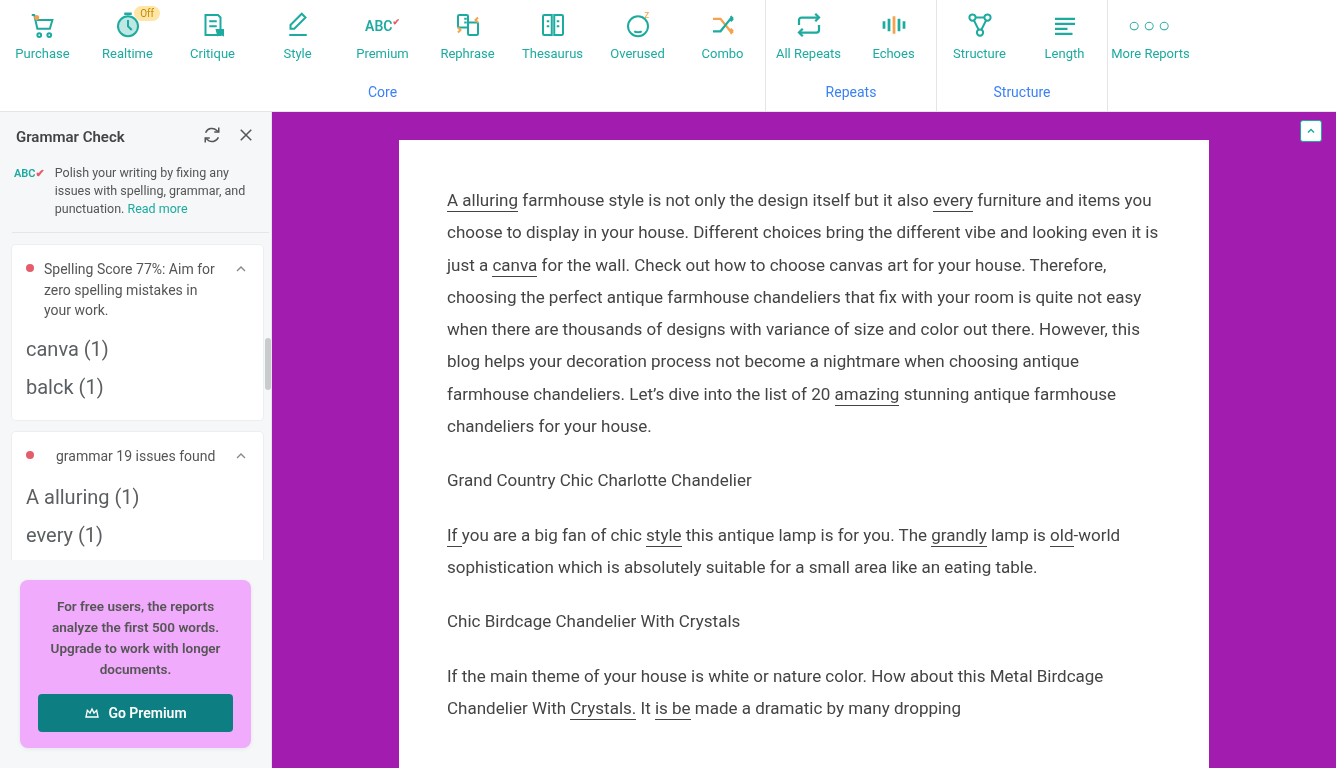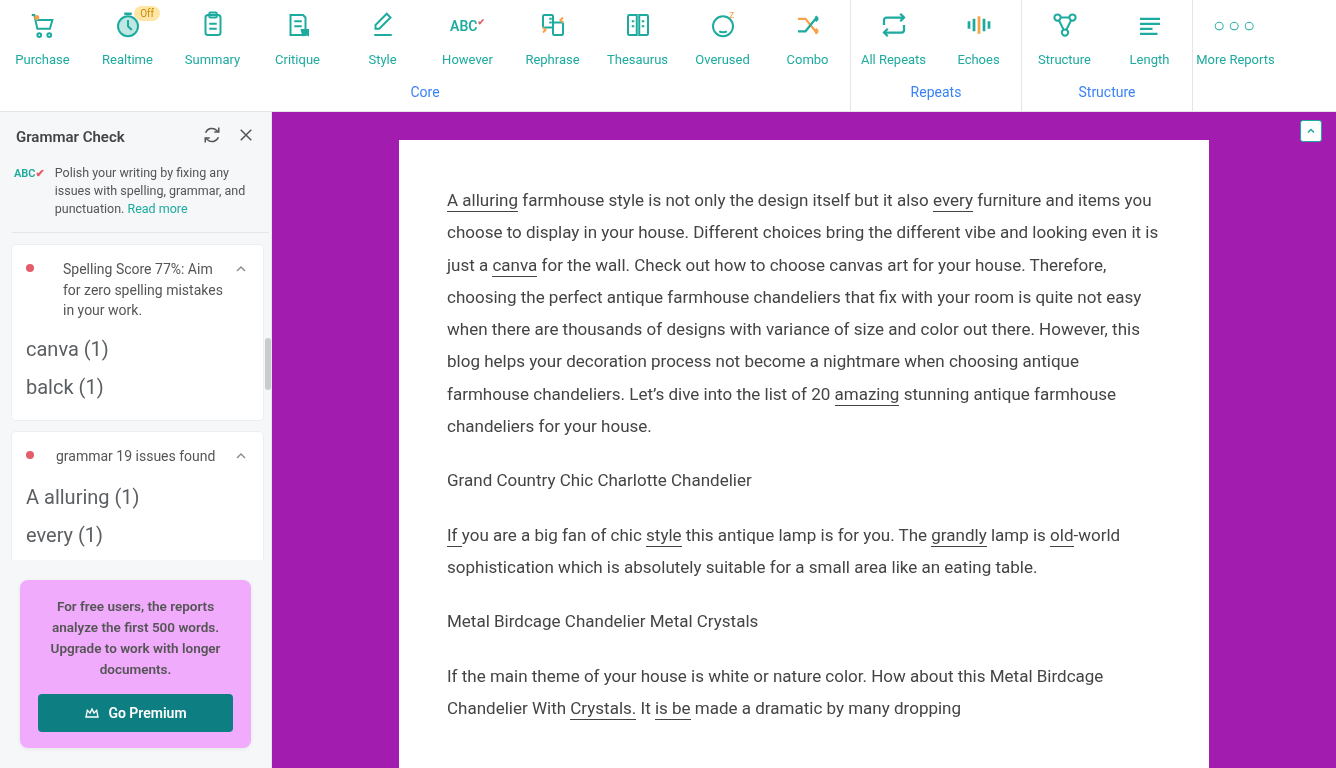--- a/index.html
+++ b/index.html
@@ -3,21 +3,21 @@
 <meta charset="utf-8">
 <style>
   *{box-sizing:border-box;margin:0;padding:0;font-family:-apple-system,BlinkMacSystemFont,"Segoe UI",Roboto,Arial,sans-serif}
   body{background:#fff;color:#333;width:1336px;height:768px;overflow:hidden;position:relative}
   .toolbar{display:flex;border-bottom:1px solid #e5e5e5;height:112px;justify-content:flex-start;padding:0 0 0 0}
   .tool-group{display:flex;flex-direction:column;align-items:center;height:112px;position:relative}
   .tool-group.bordered{border-left:1px solid #e5e5e5}
   .tool-items{display:flex;padding:10px 0 0;height:78px}
   .tool-item{display:flex;flex-direction:column;align-items:center;justify-content:flex-start;width:85px;cursor:pointer;position:relative}
   .tool-item svg,.tool-item .ic{height:30px;display:flex;align-items:center;justify-content:center;color:#1dab9f}
-  .tool-item .lbl{color:#1dab9f;font-size:13px;margin-top:12px;text-align:center}
+  .tool-item .lbl{color:#1dab9f;font-size:13px;margin-top:6px;text-align:center}
   .group-lbl{color:#3b82f6;font-size:14px;height:28px;display:flex;align-items:center;justify-content:center;width:100%}
   .badge-off{position:absolute;top:-4px;right:10px;background:#ffe6a6;color:#c48a00;font-size:10px;padding:2px 6px;border-radius:8px}
   .main{display:flex;height:656px}
   .panel{width:272px;background:#f5f7f8;border-right:1px solid #e5e5e5;height:100%;display:flex;flex-direction:column;position:relative}
   .panel-head{display:flex;align-items:center;justify-content:space-between;padding:14px 16px 10px}
   .panel-title{font-weight:600;font-size:15px;color:#444}
   .panel-icons{display:flex;gap:16px;color:#555}
   .panel-body{flex:1;overflow-y:auto;padding:0 2px 0 12px;position:relative}
   .intro{display:flex;gap:10px;font-size:12.5px;color:#555;line-height:1.45;padding:6px 10px 14px 2px;border-bottom:1px solid #e3e7e9}
   .intro a{color:#1dab9f;text-decoration:none}
@@ -63,51 +63,41 @@
               <path d="M12 8v5l3 3" fill="none"></path>
               <path d="M9 3h6" stroke-width="2"></path>
             </svg>
           </div>
           <div class="lbl">Realtime</div>
           <span class="badge-off">Off</span>
         </div>
         <div class="tool-item">
           <div class="ic">
             <svg width="30" height="26" viewBox="0 0 24 24" fill="none" stroke="#1dab9f" stroke-width="1.6">
-              <rect x="6" y="4" width="12" height="16" rx="2"></rect>
-              <rect x="9" y="2" width="6" height="4" rx="1"></rect>
-              <path d="M9 11h6M9 15h6"></path>
-            </svg>
-          </div>
-          <div class="lbl">Summary</div>
-        </div>
-        <div class="tool-item">
-          <div class="ic">
-            <svg width="30" height="26" viewBox="0 0 24 24" fill="none" stroke="#1dab9f" stroke-width="1.6">
               <path d="M6 4h10l2 2v14H6z"></path>
               <path d="M9 9h6M9 13h6"></path>
               <path d="M15 16h5v4l-2-1-2 1z" fill="#1dab9f"></path>
             </svg>
           </div>
           <div class="lbl">Critique</div>
         </div>
         <div class="tool-item">
           <div class="ic">
             <svg width="30" height="26" viewBox="0 0 24 24" fill="none" stroke="#1dab9f" stroke-width="1.6">
               <path d="M15 3l3 3-9 9H6v-3z"></path>
               <path d="M5 20h14"></path>
             </svg>
           </div>
           <div class="lbl">Style</div>
         </div>
         <div class="tool-item">
           <div class="ic">
             <span style="color:#1dab9f;font-weight:600;font-size:14px">ABC<sup style="color:#e35d6a;font-size:9px">✔</sup></span>
           </div>
-          <div class="lbl">However</div>
+          <div class="lbl">Premium</div>
         </div>
         <div class="tool-item">
           <div class="ic">
             <svg width="30" height="26" viewBox="0 0 24 24" fill="none" stroke="#1dab9f" stroke-width="1.6">
               <rect x="4" y="4" width="8" height="10" rx="1"></rect>
               <rect x="12" y="10" width="8" height="10" rx="1"></rect>
               <path d="M9 7h2M9 10h2"></path>
               <path d="M20 6l-2 2 2 2" stroke="#f7a24b"></path>
               <path d="M4 18l2-2-2-2" stroke="#f7a24b"></path>
             </svg>
@@ -227,21 +217,21 @@
       </div>
     </div>
     <div class="panel-body">
       <div class="intro">
         <span style="color:#1dab9f;font-size:11px;font-weight:600;margin-top:2px">ABC<span style="color:#e35d6a">✔</span></span>
         <span><span>Polish your writing by fixing any issues with spelling, grammar, and punctuation. </span><a href="#">Read more</a></span>
       </div>
       <div id="cards">
           <div class="card">
             <div class="card-head">
-              <div style="display: flex; flex: 1 1 0%; gap: 19px;">
+              <div style="display: flex; flex: 1 1 0%;">
                 <span class="dot"></span>
                 <div class="card-title">Spelling Score 77%: Aim for zero spelling mistakes in your work.</div>
               </div>
               <span class="chev"><svg width="16" height="16" viewBox="0 0 24 24" fill="none" stroke="#888" stroke-width="2">
                   <path d="M6 15l6-6 6 6"></path>
                 </svg></span>
             </div>
             <div class="issue-list">
               <div class="issue">canva (1)</div>
               <div class="issue">balck (1)</div>
@@ -285,19 +275,19 @@
         </svg>
       </div>
     <div class="paper">
       <p>
         <span class="ul">A alluring</span><span> farmhouse style is not only the design itself but it also </span><span class="ul">every</span><span> furniture and items you choose to display in your house. Different choices bring the different vibe and looking even it is just a </span><span class="ul">canva</span><span> for the wall. Check out how to choose canvas art for your house. Therefore, choosing the perfect antique farmhouse chandeliers that fix with your room is quite not easy when there are thousands of designs with variance of size and color out there. However, this blog helps your decoration process not become a nightmare when choosing antique farmhouse chandeliers. Let’s dive into the list of 20 </span><span class="ul">amazing</span><span> stunning antique farmhouse chandeliers for your house.</span>
       </p>
       <p>Grand Country Chic Charlotte Chandelier</p>
       <p>
         <span> </span><span class="ul">If </span><span> you are a big fan of chic </span><span class="ul">style</span><span> this antique lamp is for you. The </span><span class="ul">grandly</span><span> lamp is </span><span class="ul">old</span><span>-world sophistication which is absolutely suitable for a small area like an eating table.</span>
       </p>
-      <p>Metal Birdcage Chandelier Metal Crystals</p>
+      <p>Chic Birdcage Chandelier With Crystals</p>
       <p>
         <span>If the main theme of your house is white or nature color. How about this Metal Birdcage Chandelier With </span><span class="ul">Crystals.</span><span> It </span><span class="ul">is be</span><span> made a dramatic by many dropping</span>
       </p>
     </div>
   </div>
 </div>
 
 </body></html>

